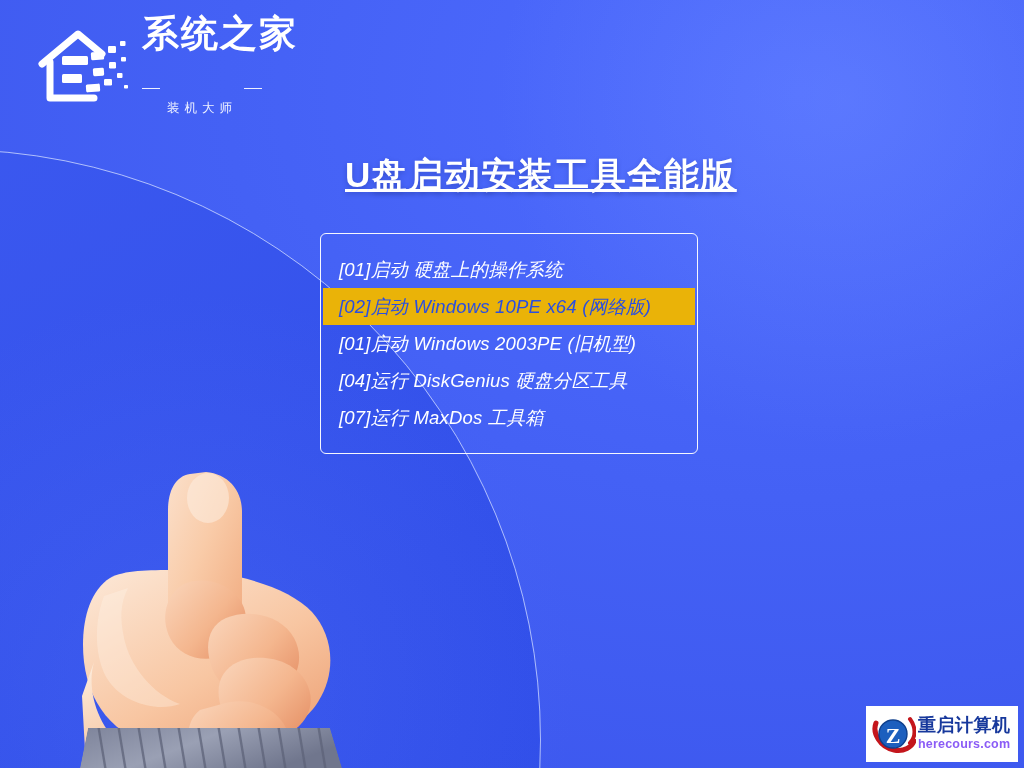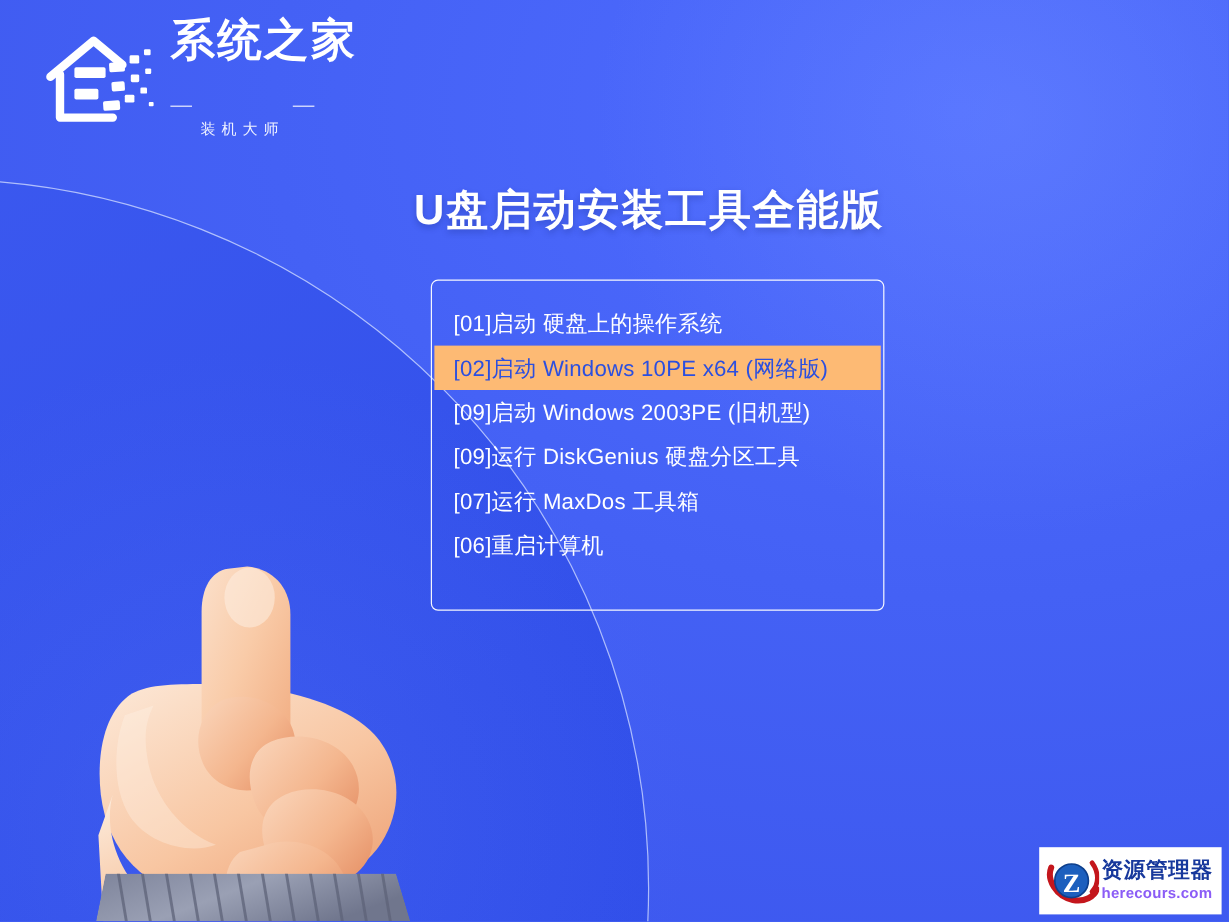--- a/index.html
+++ b/index.html
@@ -126,48 +126,50 @@
   #page-title {
     position: absolute;
     left: 345px;
     top: 152px;
     color: #ffffff;
     font-size: 35px;
     font-weight: bold;
     letter-spacing: 1.5px;
     white-space: nowrap;
     text-shadow: 0 2px 5px rgba(20,35,120,0.30);
+    text-decoration: underline;
   }
 
   
   #boot-menu {
     position: absolute;
-    left: 359px;
+    left: 320px;
     top: 233px;
     width: 378px;
-    height: 276px;
+    height: 221px;
     border: 1.5px solid rgba(255,255,255,0.95);
     border-radius: 6px;
     box-sizing: border-box;
     padding: 17px 0 0 0;
+    font-style: italic;
   }
   .menu-item {
     height: 37px;
     margin: 0 2px;
     padding-left: 16px;
     display: flex;
     align-items: center;
     color: #ffffff;
     font-size: 18.5px;
     letter-spacing: 0.2px;
     white-space: nowrap;
     box-sizing: border-box;
   }
   .menu-item.selected {
-    background: #fdba74;
+    background: #eab308;
     color: #2b4fe0;
   }
 
   
   #hand-illustration {
     position: absolute;
     left: 80px;
     top: 466px;
     width: 420px;
     height: 302px;
@@ -255,24 +257,23 @@
         <span class="dash"></span>
       </div>
     </div>
   </div>
 
   <div id="page-title">U盘启动安装工具全能版</div>
 
   <div id="boot-menu">
     <div class="menu-item">[01]启动 硬盘上的操作系统</div>
     <div class="menu-item selected">[02]启动 Windows 10PE x64 (网络版)</div>
-    <div class="menu-item">[09]启动 Windows 2003PE (旧机型)</div>
-    <div class="menu-item">[09]运行 DiskGenius 硬盘分区工具</div>
+    <div class="menu-item">[01]启动 Windows 2003PE (旧机型)</div>
+    <div class="menu-item">[04]运行 DiskGenius 硬盘分区工具</div>
     <div class="menu-item">[07]运行 MaxDos 工具箱</div>
-    <div class="menu-item">[06]重启计算机</div>
   </div>
 
   <svg id="hand-illustration" viewBox="0 0 420 302">
     <defs>
       <linearGradient id="skinA" x1="0" y1="0" x2="1" y2="1">
         <stop offset="0%" stop-color="#FBE0CB"></stop>
         <stop offset="45%" stop-color="#F9CBA8"></stop>
         <stop offset="100%" stop-color="#F0A87C"></stop>
       </linearGradient>
       <linearGradient id="skinB" x1="0.1" y1="0" x2="0.9" y2="1">
@@ -346,18 +347,18 @@
 
   <div id="watermark">
     <svg class="wm-logo" viewBox="0 0 46 46">
       <path d="M6 12 C2 22 10 36 24 39 C34 41 42 36 44 30" fill="none" stroke="#C4161C" stroke-width="5" stroke-linecap="round"></path>
       <circle cx="23" cy="23" r="14" fill="#1C5FBE"></circle>
       <circle cx="23" cy="23" r="14" fill="none" stroke="#0E3F8C" stroke-width="1.4"></circle>
       <text x="23" y="32" text-anchor="middle" font-family="Liberation Serif, serif" font-size="22" font-weight="bold" fill="#ffffff">Z</text>
       <path d="M40 8 C46 16 46 26 40 32" fill="none" stroke="#C4161C" stroke-width="4" stroke-linecap="round"></path>
     </svg>
     <div class="wm-text">
-      <div class="wm-cn">资源管理器</div>
+      <div class="wm-cn">重启计算机</div>
       <div class="wm-en">herecours.com</div>
     </div>
   </div>
 
 </div>
 
 </body></html>

